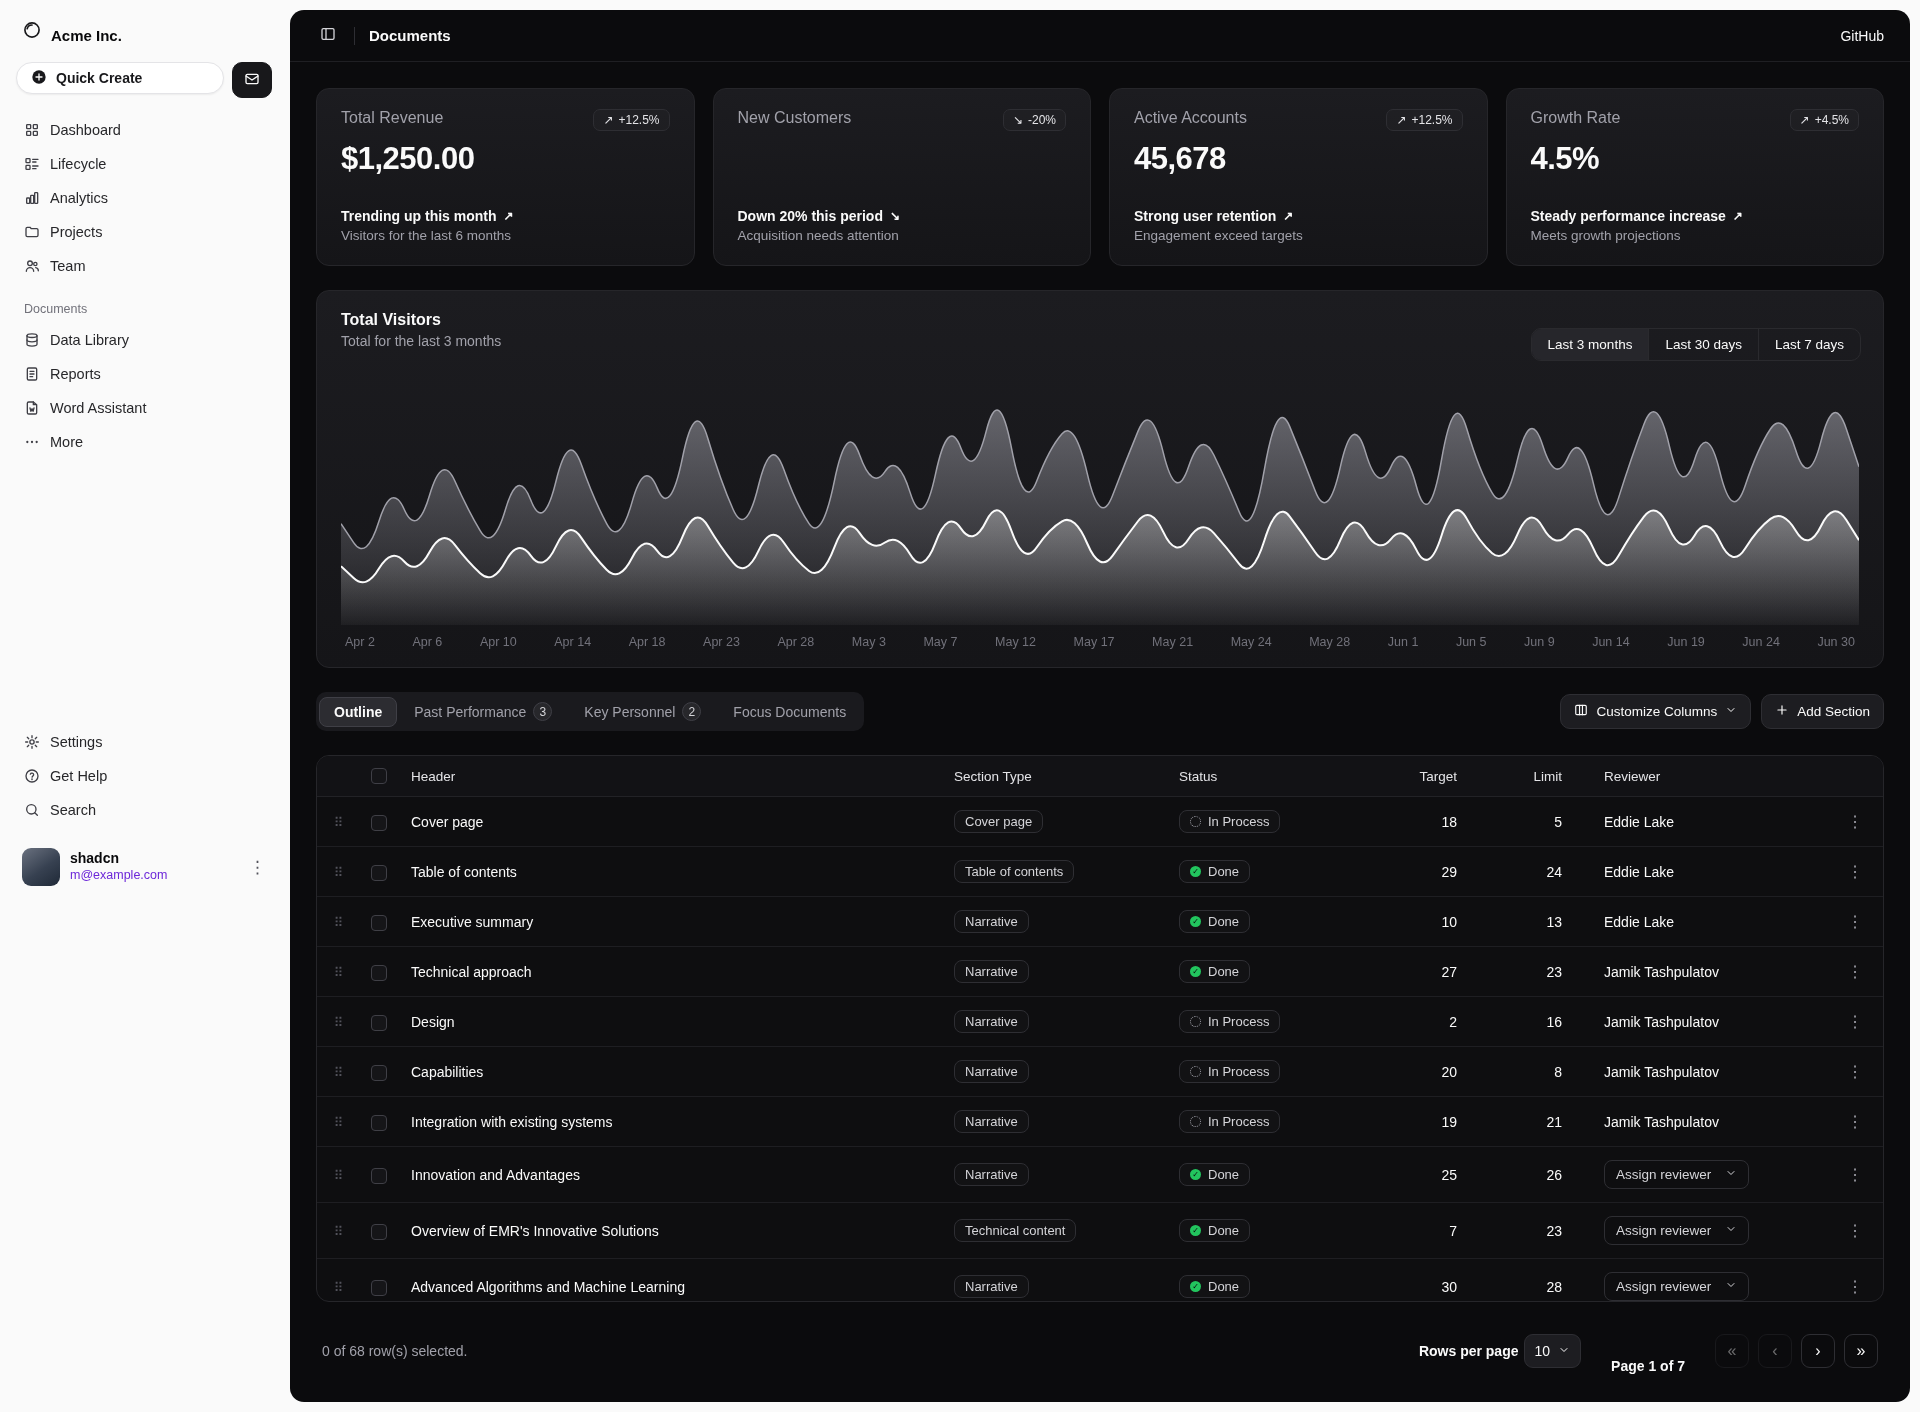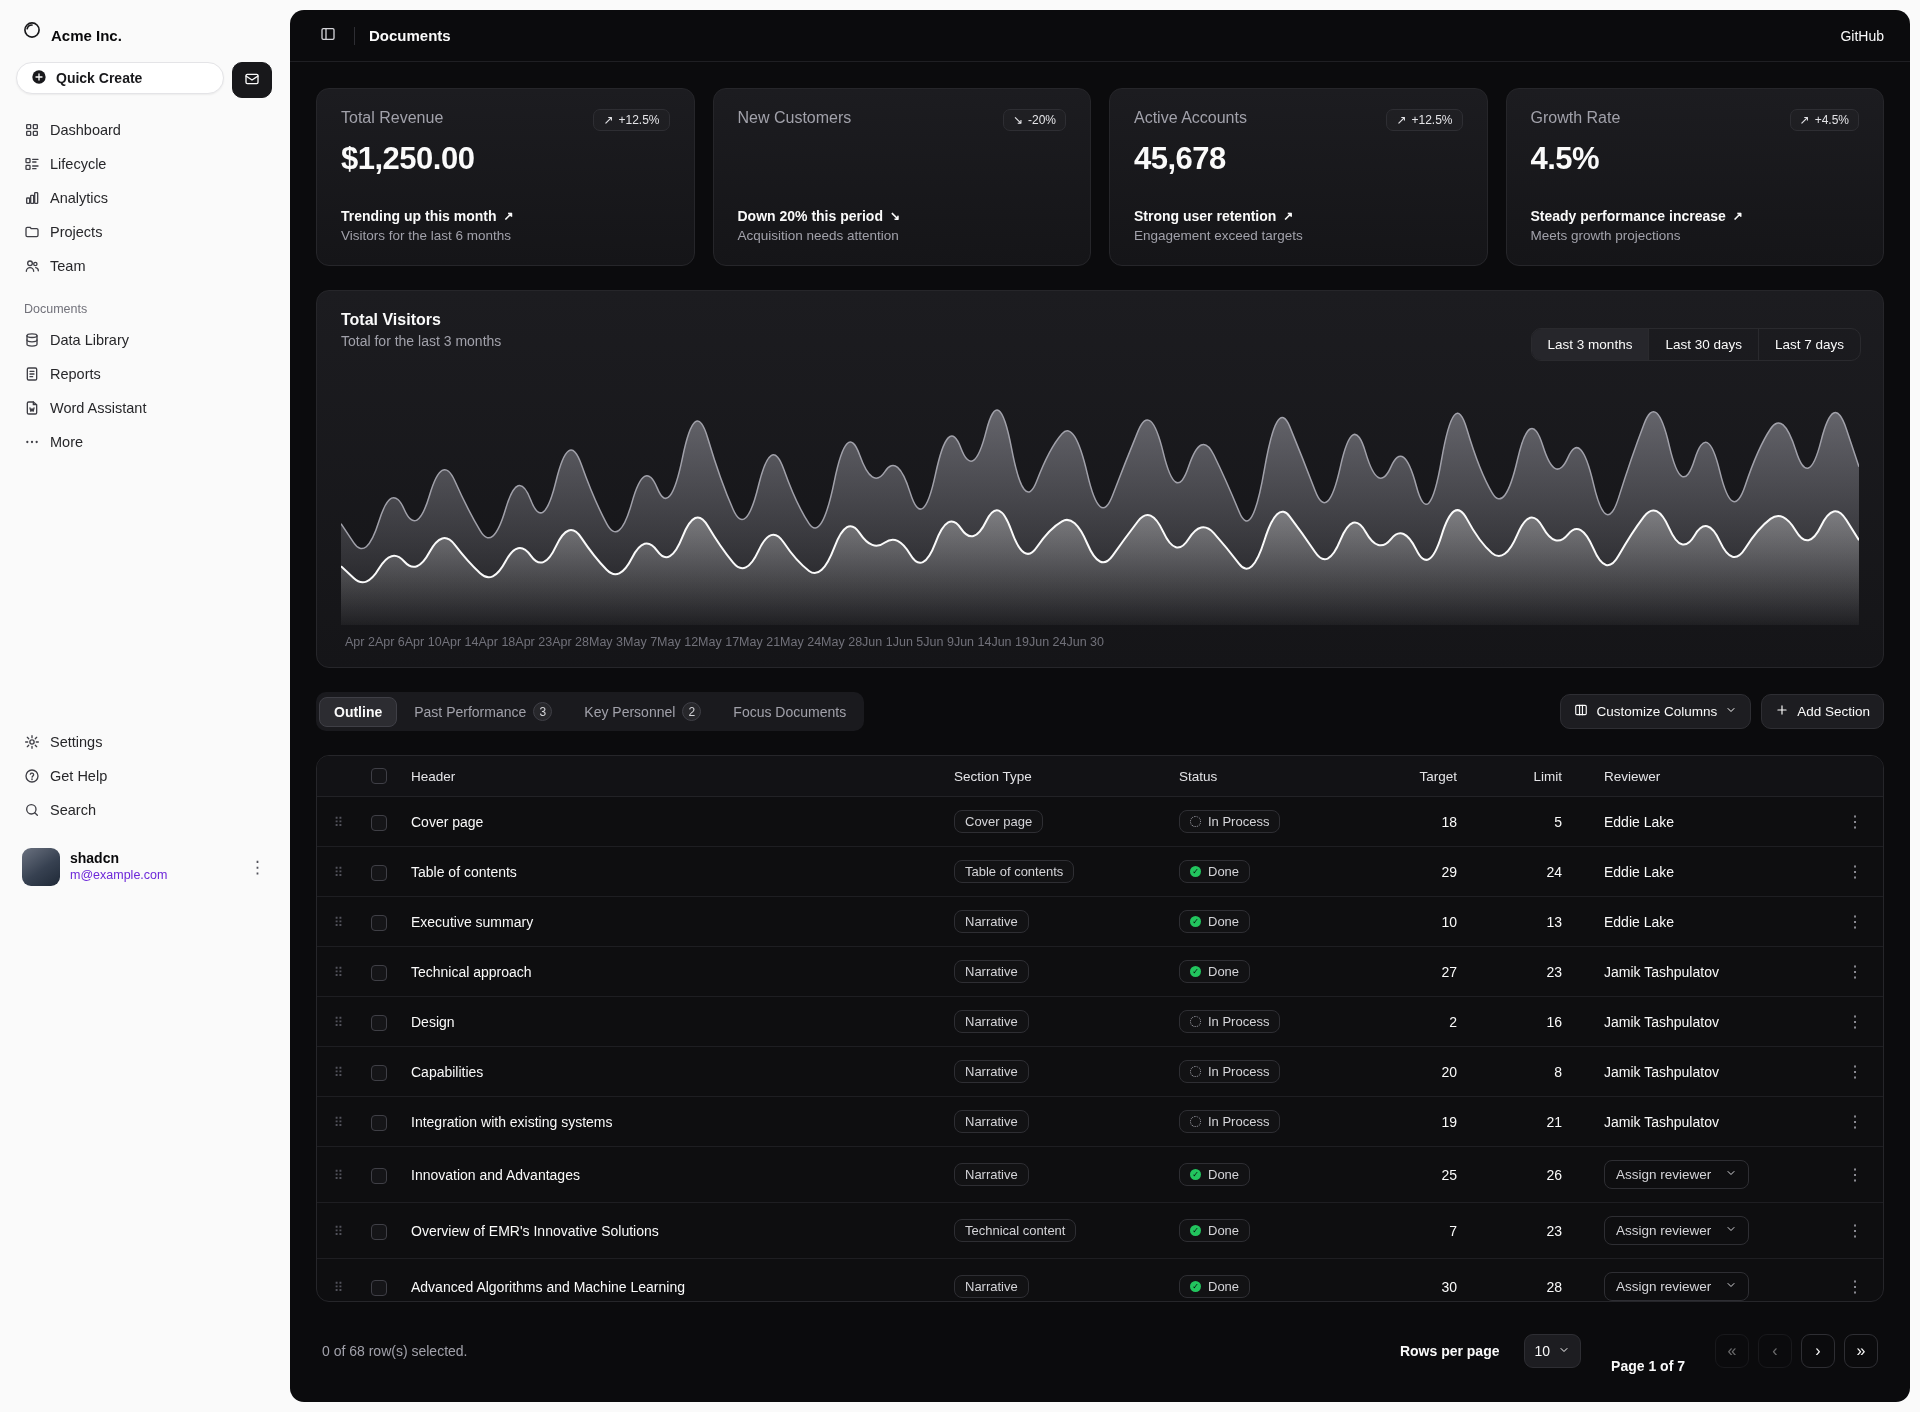--- a/index.html
+++ b/index.html
@@ -66,21 +66,21 @@
   .chart-card { padding:20px 24px 14px; position:relative; }
   .chart-title { font-size:16px; font-weight:700; color:#fafafa; }
   .chart-subtitle { font-size:14px; color:#a1a1aa; margin-top:4px; }
   .range-group { position:absolute; top:37px; right:22px; display:flex; border:1px solid #2a2a2e; border-radius:10px; overflow:hidden; }
   .range-btn { background:transparent; border:none; border-left:1px solid #2a2a2e; color:#fafafa; font-family:inherit;
     font-size:13.5px; padding:8px 16px; cursor:pointer; }
   .range-btn:first-child { border-left:none; }
   .range-btn.active { background:#26262b; }
   .chart-plot { margin-top:18px; }
   .chart-plot svg { display:block; width:100%; height:258px; }
-  .x-labels { display:flex; padding:10px 4px 4px; font-size:12.5px; color:#71717a; }
+  .x-labels { display:flex; justify-content:space-between; padding:10px 4px 4px; font-size:12.5px; color:#71717a; }
 
   
   .tabbar-row { display:flex; align-items:center; justify-content:space-between; }
   .tabs { display:flex; align-items:center; gap:2px; background:#1a1a1e; border-radius:10px; padding:3px; }
   .tab { display:flex; align-items:center; gap:7px; background:none; border:1px solid transparent; border-radius:8px;
     color:#a1a1aa; font-family:inherit; font-size:14px; padding:6px 14px; cursor:pointer; }
   .tab.active { background:#2c2c31; border-color:#3f3f46; color:#fafafa; font-weight:600; }
   .tab-badge { min-width:19px; height:19px; display:inline-flex; align-items:center; justify-content:center;
     padding:0 5px; border:1px solid #3f3f46; background:#27272b; border-radius:999px; font-size:12px; color:#d4d4d8; }
   .toolbar-btns { display:flex; gap:10px; }
@@ -106,21 +106,21 @@
   .st-done::after { content:"✓"; position:absolute; inset:0; color:#09090b; font-size:8px; line-height:11px; text-align:center; }
   .st-proc { width:11px; height:11px; border-radius:50%; border:1.5px dotted #a1a1aa; flex:none; }
   .rev-btn { display:inline-flex; align-items:center; gap:14px; background:transparent; border:1px solid #2e2e33; border-radius:8px;
     color:#d4d4d8; font-family:inherit; font-size:13.5px; padding:6px 11px; cursor:pointer; }
   .dots-btn { background:none; border:none; color:#a1a1aa; font-size:16px; cursor:pointer; padding:2px 8px; border-radius:6px; }
 
   
   .table-footer { display:flex; align-items:center; justify-content:space-between; padding:2px 6px; }
   .sel-text { font-size:14px; color:#a1a1aa; }
   .foot-right { display:flex; align-items:center; gap:30px; }
-  .rpp { display:flex; align-items:center; gap:24px; }
+  .rpp { display:flex; align-items:center; gap:5px; }
   .rpp-label { font-size:14px; font-weight:600; color:#fafafa; }
   .select-btn { display:inline-flex; align-items:center; gap:8px; height:34px; padding:0 10px; background:#1d1d21;
     border:1px solid #2e2e33; border-radius:9px; color:#fafafa; font-family:inherit; font-size:14px; cursor:pointer; }
   .page-text { font-size:14px; font-weight:600; color:#fafafa;margin-top:30px; }
   .pager { display:flex; gap:9px; }
   .pg-btn { width:34px; height:34px; display:flex; align-items:center; justify-content:center; background:transparent;
     border:1px solid #2e2e33; border-radius:9px; color:#fafafa; font-size:16px; cursor:pointer; font-family:inherit; }
   .pg-btn.disabled { opacity:.4; }
 
   .ic { width:16px; height:16px; }

